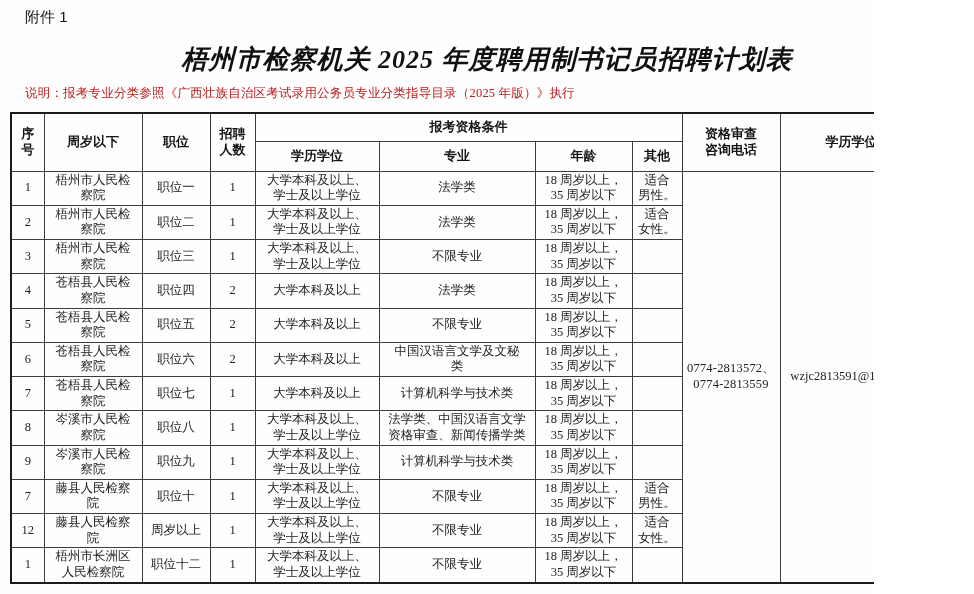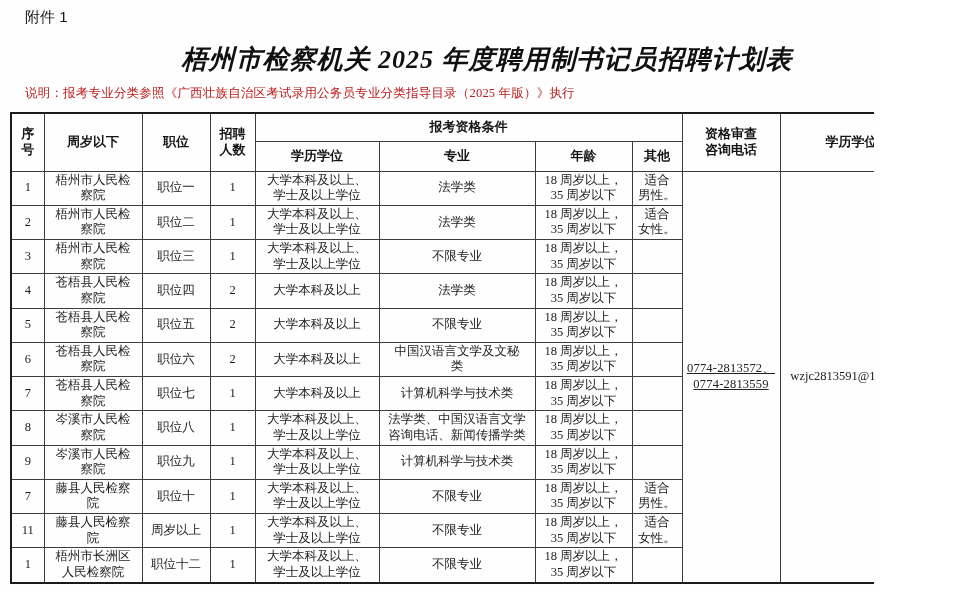--- a/index.html
+++ b/index.html
@@ -71,21 +71,21 @@
     color: #151515;
   }
   table.plan td {
     font-size: 12.5px;
     color: #222222;
   }
   tr.hdr-top  { height: 28px; }
   tr.hdr-sub  { height: 30px; }
   tr.data-row { height: 34px; }
   td.num-cell   { font-size: 13px; }
-  td.phone-cell { font-size: 13px; letter-spacing: 0.2px; text-decoration: underline; }
+  td.phone-cell { font-size: 13px; letter-spacing: 0.2px; }
   td.email-cell { font-size: 13px; margin-top: 25px; }
 </style>
 </head>
 <body>
 
 <div class="page">
 
   <div class="attachment">附件 1</div>
   <h1 class="doc-title">梧州市检察机关 2025 年度聘用制书记员招聘计划表</h1>
   <div class="doc-note">说明：报考专业分类参照《广西壮族自治区考试录用公务员专业分类指导目录（2025 年版）》执行</div>
@@ -229,21 +229,21 @@
       </tr>
       <tr class="data-row">
         <td class="num-cell">8</td>
         <td>岑溪市人民检
 察院</td>
         <td>职位八</td>
         <td class="num-cell">1</td>
         <td>大学本科及以上、
 学士及以上学位</td>
         <td>法学类、中国汉语言文学
-咨询电话、新闻传播学类</td>
+资格审查、新闻传播学类</td>
         <td>18 周岁以上，
 35 周岁以下</td>
         <td></td>
         <td></td>
       </tr>
       <tr class="data-row">
         <td class="num-cell">9</td>
         <td>岑溪市人民检
 察院</td>
         <td>职位九</td>
@@ -265,21 +265,21 @@
         <td>大学本科及以上、
 学士及以上学位</td>
         <td>不限专业</td>
         <td>18 周岁以上，
 35 周岁以下</td>
         <td>适合
 男性。</td>
         <td></td>
       </tr>
       <tr class="data-row">
-        <td class="num-cell">11</td>
+        <td class="num-cell">12</td>
         <td>藤县人民检察
 院</td>
         <td>周岁以上</td>
         <td class="num-cell">1</td>
         <td>大学本科及以上、
 学士及以上学位</td>
         <td>不限专业</td>
         <td>18 周岁以上，
 35 周岁以下</td>
         <td>适合

